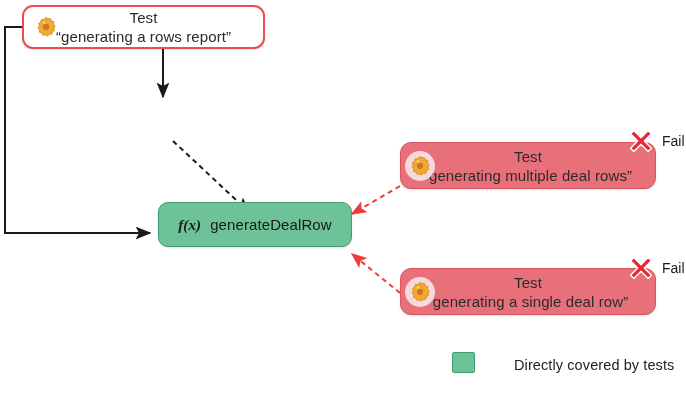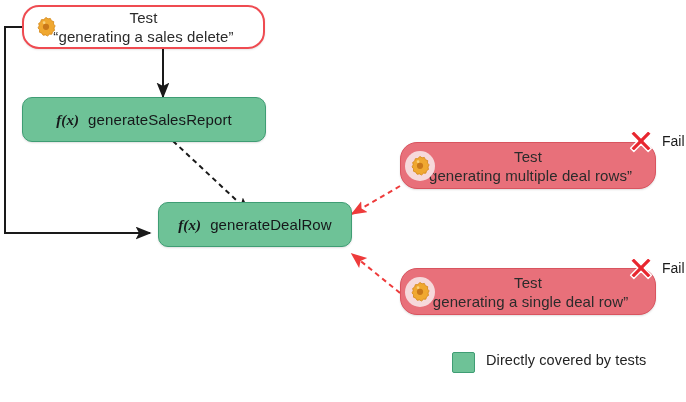--- a/index.html
+++ b/index.html
@@ -7,21 +7,21 @@
     width:686px;height:402px;position:relative;overflow:hidden;
     font-family:"Liberation Sans","DejaVu Sans",sans-serif;
     color:#1a1a1a;
   }
   #canvas{position:absolute;inset:0;width:686px;height:402px;}
   svg.wires{position:absolute;left:0;top:0;width:686px;height:402px;pointer-events:none;}
 
   
   .node{
     position:absolute;box-sizing:border-box;
-    border-radius:17px;
+    border-radius:11px;
     display:flex;align-items:center;justify-content:center;
     text-align:center;
   }
 
   
   .test-white{
     background:#ffffff;
     border:2px solid #ef4b51;
     box-shadow:0 1px 2px rgba(0,0,0,.10);
   }
@@ -67,21 +67,21 @@
   .fail{
     position:absolute;display:flex;align-items:center;gap:8px;
   }
   .fail .x-ico{width:26px;height:26px;display:block;}
   .fail .fail-text{
     font-size:14px;color:#1b1b1b;line-height:14px;
   }
 
   
   .legend{position:absolute;left:452px;top:352px;}
-  .legend-row{display:flex;align-items:flex-start;height:21px;margin-bottom:7px;}
+  .legend-row{display:flex;align-items:flex-end;height:21px;margin-bottom:7px;gap:28px;}
   .sw{width:21px;height:19px;border-radius:2px;margin-right:11px;flex:0 0 auto;}
   .sw.green{background:#6ec297;border:1.5px solid #3f9d74;}
   .sw.red{background:#e8707a;border:1.5px solid #d9545f;}
   .legend-text{font-size:14.5px;color:#222;letter-spacing:.1px;white-space:nowrap;}
 </style>
 </head>
 <body>
 
 <div id="canvas">
 
@@ -102,36 +102,31 @@
     <path d="M173,141 L249,212" fill="none" stroke="#1a1a1a" stroke-width="2" stroke-dasharray="5,4" marker-end="url(#arrow-black)"></path>
 
     <path d="M400,186 L352,214" fill="none" stroke="#ee3b3b" stroke-width="2" stroke-dasharray="5,4" marker-end="url(#arrow-red)"></path>
 
     <path d="M400,293 L352,254" fill="none" stroke="#ee3b3b" stroke-width="2" stroke-dasharray="5,4" marker-end="url(#arrow-red)"></path>
   </svg>
 
   <div class="node test-white" style="left:22px;top:5px;width:243px;height:44px;">
     <div class="tlabel">
       <div>Test</div>
-      <div>“generating a sales delete”</div>
+      <div>“generating a rows report”</div>
     </div>
   </div>
   <div class="gear-wrap" style="left:31px;top:12px;width:30px;height:30px;">
     <svg class="gear-svg" viewBox="0 0 24 24" xmlns="http://www.w3.org/2000/svg">
       <path d="M12 1.6 14.2 3.1 16.8 2.7 17.9 5.1 20.4 6.1 20.2 8.8 22 10.8 20.7 13.1 21.3 15.7 19.1 17.2 18.4 19.8 15.7 19.9 13.8 21.8 11.4 20.6 8.8 21 7.4 18.7 4.9 17.7 5 15 3.3 13 4.6 10.7 4 8.1 6.2 6.6 6.9 4 9.6 3.9z" fill="#f0a830" stroke="#d4881a" stroke-width="0.9" stroke-linejoin="round"></path>
       <circle cx="12" cy="11.8" r="3.4" fill="#c9781a"></circle>
       <circle cx="9.9" cy="7.3" r="1.5" fill="#fbd98a" opacity=".85"></circle>
     </svg>
   </div>
 
-  <div class="node fn-green" style="left:22px;top:97px;width:244px;height:45px;">
-    <div class="fn-label">
-      <span class="fx">f(x)</span><span>generateSalesReport</span>
-    </div>
-  </div>
 
   <div class="node fn-green" style="left:158px;top:202px;width:194px;height:45px;">
     <div class="fn-label">
       <span class="fx">f(x)</span><span>generateDealRow</span>
     </div>
   </div>
 
   <div class="node test-red" style="left:400px;top:142px;width:256px;height:47px;">
     <div class="tlabel">
       <div>Test</div>

